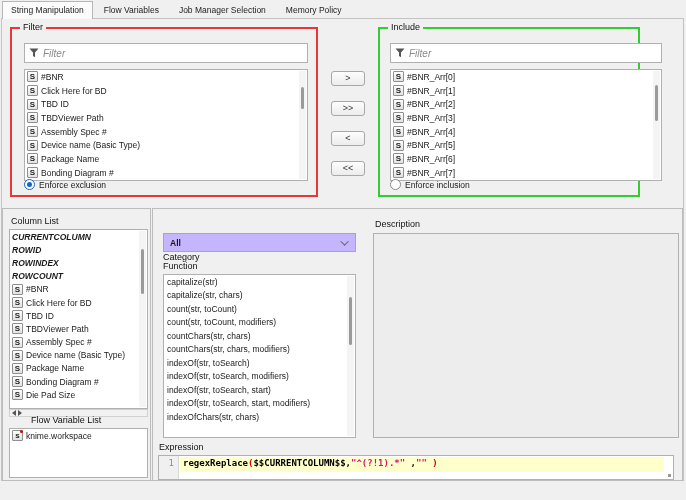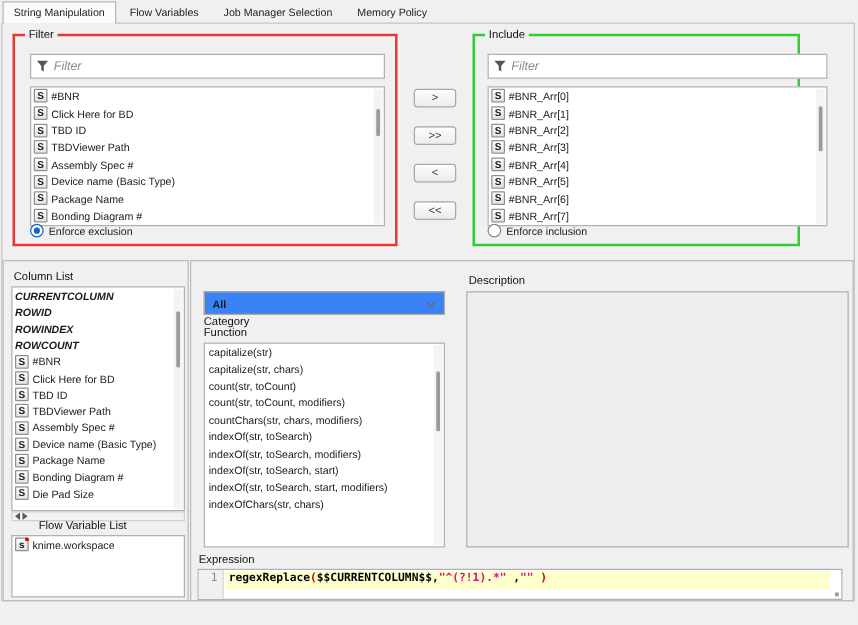--- a/index.html
+++ b/index.html
@@ -67,21 +67,21 @@
 
   #column-list-box { left:6px; top:20px; width:139px; height:180px; }
   #column-list-box .lrow { height:13.2px; }
   .hscroll { position:absolute; left:6px; top:200px; width:139px; height:8px; background:#f2f2f2; border:1px solid #d0d0d0; display:flex; align-items:center; padding-left:2px; gap:2px; }
   .harrow { width:0; height:0; border-top:3px solid transparent; border-bottom:3px solid transparent; }
   .harrow.left { border-right:4px solid #555; }
   .harrow.right { border-left:4px solid #555; }
 
   #flowvar-box { left:6px; top:219px; width:139px; height:50px; }
 
-  .dropdown { position:absolute; left:10px; top:24px; width:193px; height:19px; background:#3b82f6;
+  .dropdown { position:absolute; left:10px; top:24px; width:193px; height:19px; background:#c4b5fd;
     border:1px solid #a8a8a8; display:flex; align-items:center; padding:0 6px; font-weight:bold; }
   .chev { margin-left:auto; width:6px; height:6px; border-left:1px solid #666; border-bottom:1px solid #666; transform:rotate(-45deg) translateY(-2px); }
 
   #function-list { left:10px; top:65px; width:193px; height:164px; }
   #function-list .lrow { height:13.5px; padding-left:3px; }
 
   #description-box { position:absolute; left:220px; top:24px; width:306px; height:205px;
     background:#ededed; border:1px solid #b0b0b0; }
 
   #expr-editor { position:absolute; left:5px; top:246px; width:516px; height:25px; background:#fff; border:1px solid #b0b0b0; }
@@ -302,20 +302,23 @@
           <div class="lrow">
             <span class="ltext">capitalize(str, chars)</span>
           </div>
           <div class="lrow">
             <span class="ltext">count(str, toCount)</span>
           </div>
           <div class="lrow">
             <span class="ltext">count(str, toCount, modifiers)</span>
           </div>
           <div class="lrow">
+            <span class="ltext">countChars(str, chars)</span>
+          </div>
+          <div class="lrow">
             <span class="ltext">countChars(str, chars, modifiers)</span>
           </div>
           <div class="lrow">
             <span class="ltext">indexOf(str, toSearch)</span>
           </div>
           <div class="lrow">
             <span class="ltext">indexOf(str, toSearch, modifiers)</span>
           </div>
           <div class="lrow">
             <span class="ltext">indexOf(str, toSearch, start)</span>

